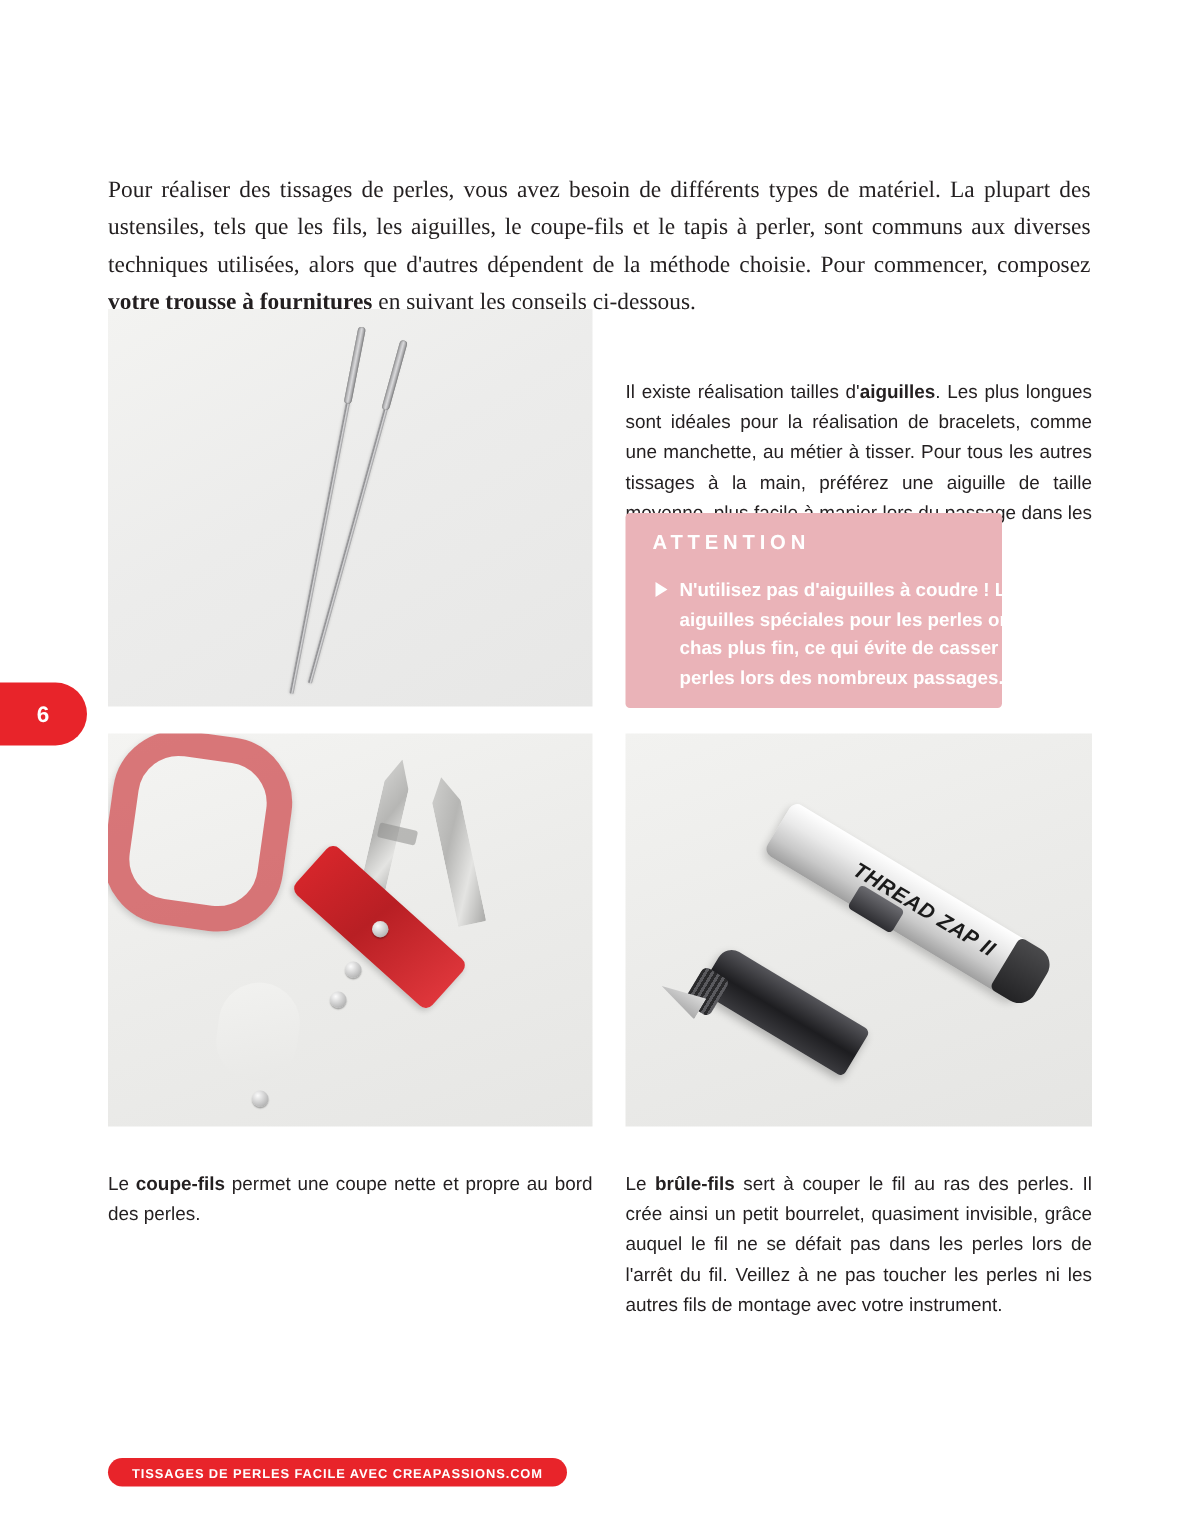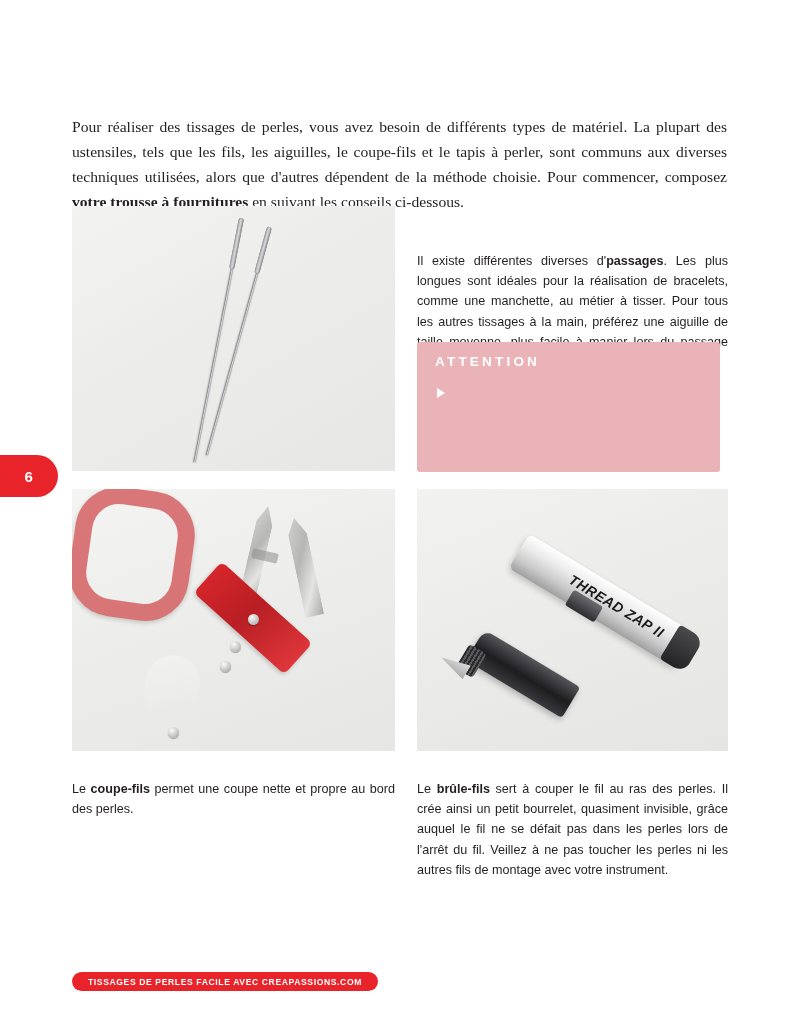--- a/index.html
+++ b/index.html
@@ -278,21 +278,21 @@
     text-align: justify;
     color: #231f20;
   }
   .col-right-text b { font-weight: bold; }
 
   
   .attention-box {
     position: absolute;
     left: 417px;
     top: 342px;
-    width: 303px;
+    width: 251px;
     height: 130px;
     background: #eab3b8;
     border-radius: 3px;
   }
   .attention-title {
     position: absolute;
     left: 18px;
     top: 12px;
     font-family: "Liberation Sans", sans-serif;
     font-weight: bold;
@@ -366,26 +366,27 @@
   <div class="page-number">6</div>
 
   <div class="photo" id="photo-needles">
     <div class="needle" id="needle-a"></div>
     <div class="needle" id="needle-b"></div>
     <div class="needle-eye" id="eye-a"></div>
     <div class="needle-eye" id="eye-b"></div>
   </div>
 
   <p class="col-right-text">
-    <span>Il existe différentes diverses d'</span><b>passages</b><span>. Les plus longues sont idéales pour la réalisation de bracelets, comme une manchette, au métier à tisser. Pour tous les autres tissages à la main, préférez une aiguille de taille moyenne, plus facile à manier lors du passage dans les perles.</span>
+    <span>Il existe réalisation tailles d'</span><b>aiguilles</b><span>. Les plus longues sont idéales pour la réalisation de bracelets, comme une manchette, au métier à tisser. Pour tous les autres tissages à la main, préférez une aiguille de taille moyenne, plus facile à manier lors du passage dans les perles.</span>
   </p>
 
   <div class="attention-box">
     <div class="attention-title">ATTENTION</div>
     <div class="attention-arrow"></div>
+    <div class="attention-body">N'utilisez pas d'aiguilles à coudre ! Les aiguilles spéciales pour les perles ont un chas plus fin, ce qui évite de casser les perles lors des nombreux passages.</div>
   </div>
 
   <div class="photo" id="photo-cutter">
     <div class="blade" id="blade-left"></div>
     <div class="blade" id="blade-right"></div>
     <div id="blade-stamp"></div>
     <div class="handle-red" id="handle-body"></div>
     <div id="handle-loop"></div>
     <div id="handle-loop-inner"></div>
     <div class="rivet" id="rivet-1"></div>

